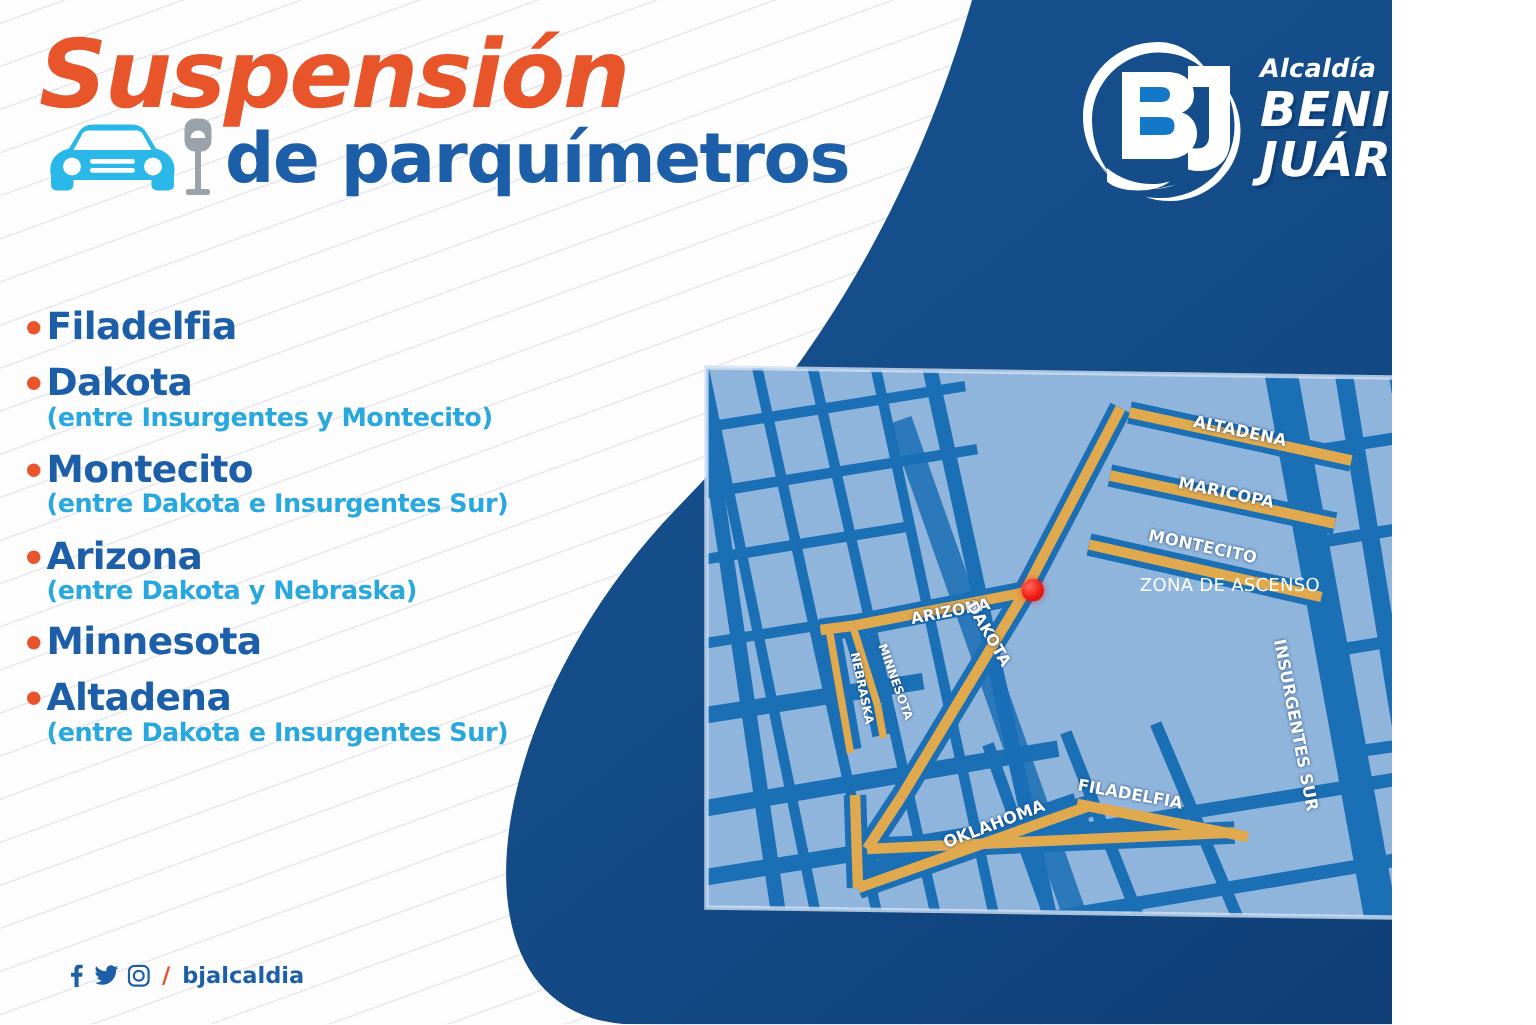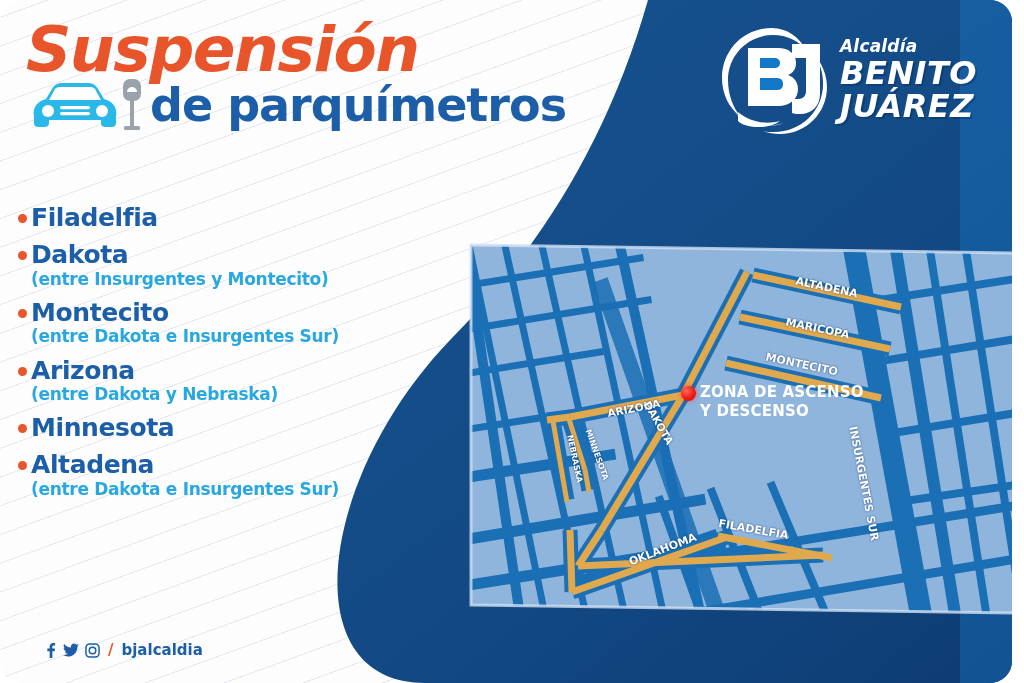--- a/index.html
+++ b/index.html
@@ -6,24 +6,23 @@
   html,body{ width:1024px; height:683px; overflow:hidden; }
   body{
     font-family:"Liberation Sans", sans-serif;
     background:#ffffff;
     position:relative;
   }
 
   
   #poster{
     position:absolute; inset:0;
-    width:1012px; height:683px;
+    width:928px; height:683px;
     background:#fdfdfd;
     overflow:hidden;
-    border-radius:22px;
   }
 
   
   #stripes{
     position:absolute; inset:0;
     background-image:repeating-linear-gradient(
         -20deg,
         rgba(150,160,185,.00) 0px,
         rgba(150,160,185,.00) 26px,
         rgba(150,160,185,.22) 26px,
@@ -101,22 +100,22 @@
     text-shadow:2px 2px 0 rgba(0,40,85,.35);
   }
   .maplabel{
     position:absolute; color:#ffffff; font-weight:700;
     font-family:"DejaVu Sans", sans-serif;
     white-space:nowrap; pointer-events:none;
     text-shadow:0 0 2px rgba(10,45,95,.9);
   }
   #zona{
     position:absolute; left:700px; top:383px; width:180px;
-    color:#ffffff; font-weight:700; font-size:15px; line-height:1.25;
-    text-align:left; font-family:"DejaVu Sans", sans-serif;
+    color:#ffffff; font-weight:400; font-size:12px; line-height:1.25;
+    text-align:right; font-family:"DejaVu Sans", sans-serif;
     letter-spacing:.2px; pointer-events:none;
   }
   #dot{
     position:absolute; left:681px; top:386px;
     width:15px; height:15px; border-radius:50%;
     background:radial-gradient(circle at 35% 32%, #ff6a5e 0%, #f01b12 55%, #c70d08 100%);
     box-shadow:0 0 5px rgba(255,0,0,.55);
   }
 </style>
 </head>
@@ -422,16 +421,15 @@
     <span class="maplabel" style="left:718px; top:523px; font-size:11px; transform:rotate(10deg);">FILADELFIA</span>
 
     <span class="maplabel" style="left:627px; top:543px; font-size:11px; transform:rotate(-21deg);">OKLAHOMA</span>
 
     <span class="maplabel" style="left:859px; top:425px; font-size:11px; transform:rotate(79deg); transform-origin:left top;">INSURGENTES SUR</span>
   </div>
 
   <div id="dot"></div>
   <div id="zona">
     <div>ZONA DE ASCENSO</div>
-    <div>Y DESCENSO</div>
   </div>
 
 </div>
 
 </body></html>

